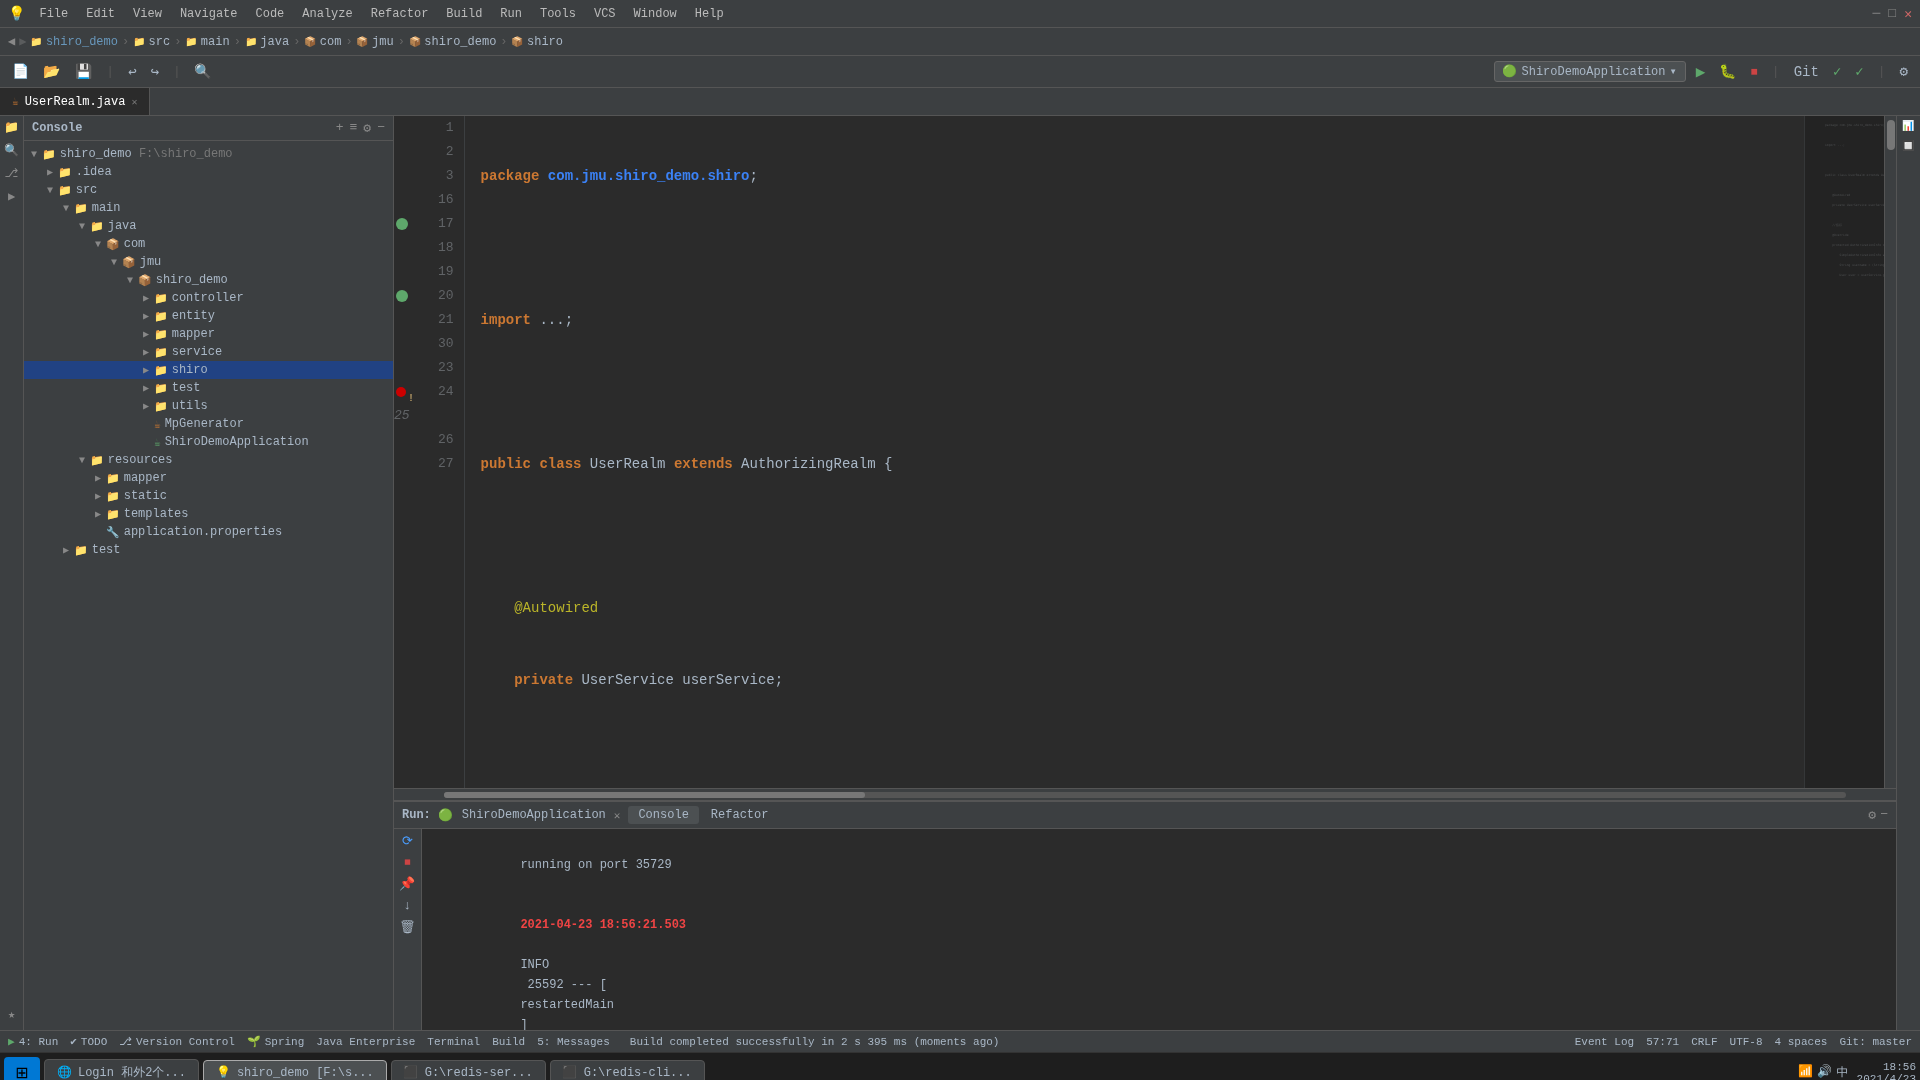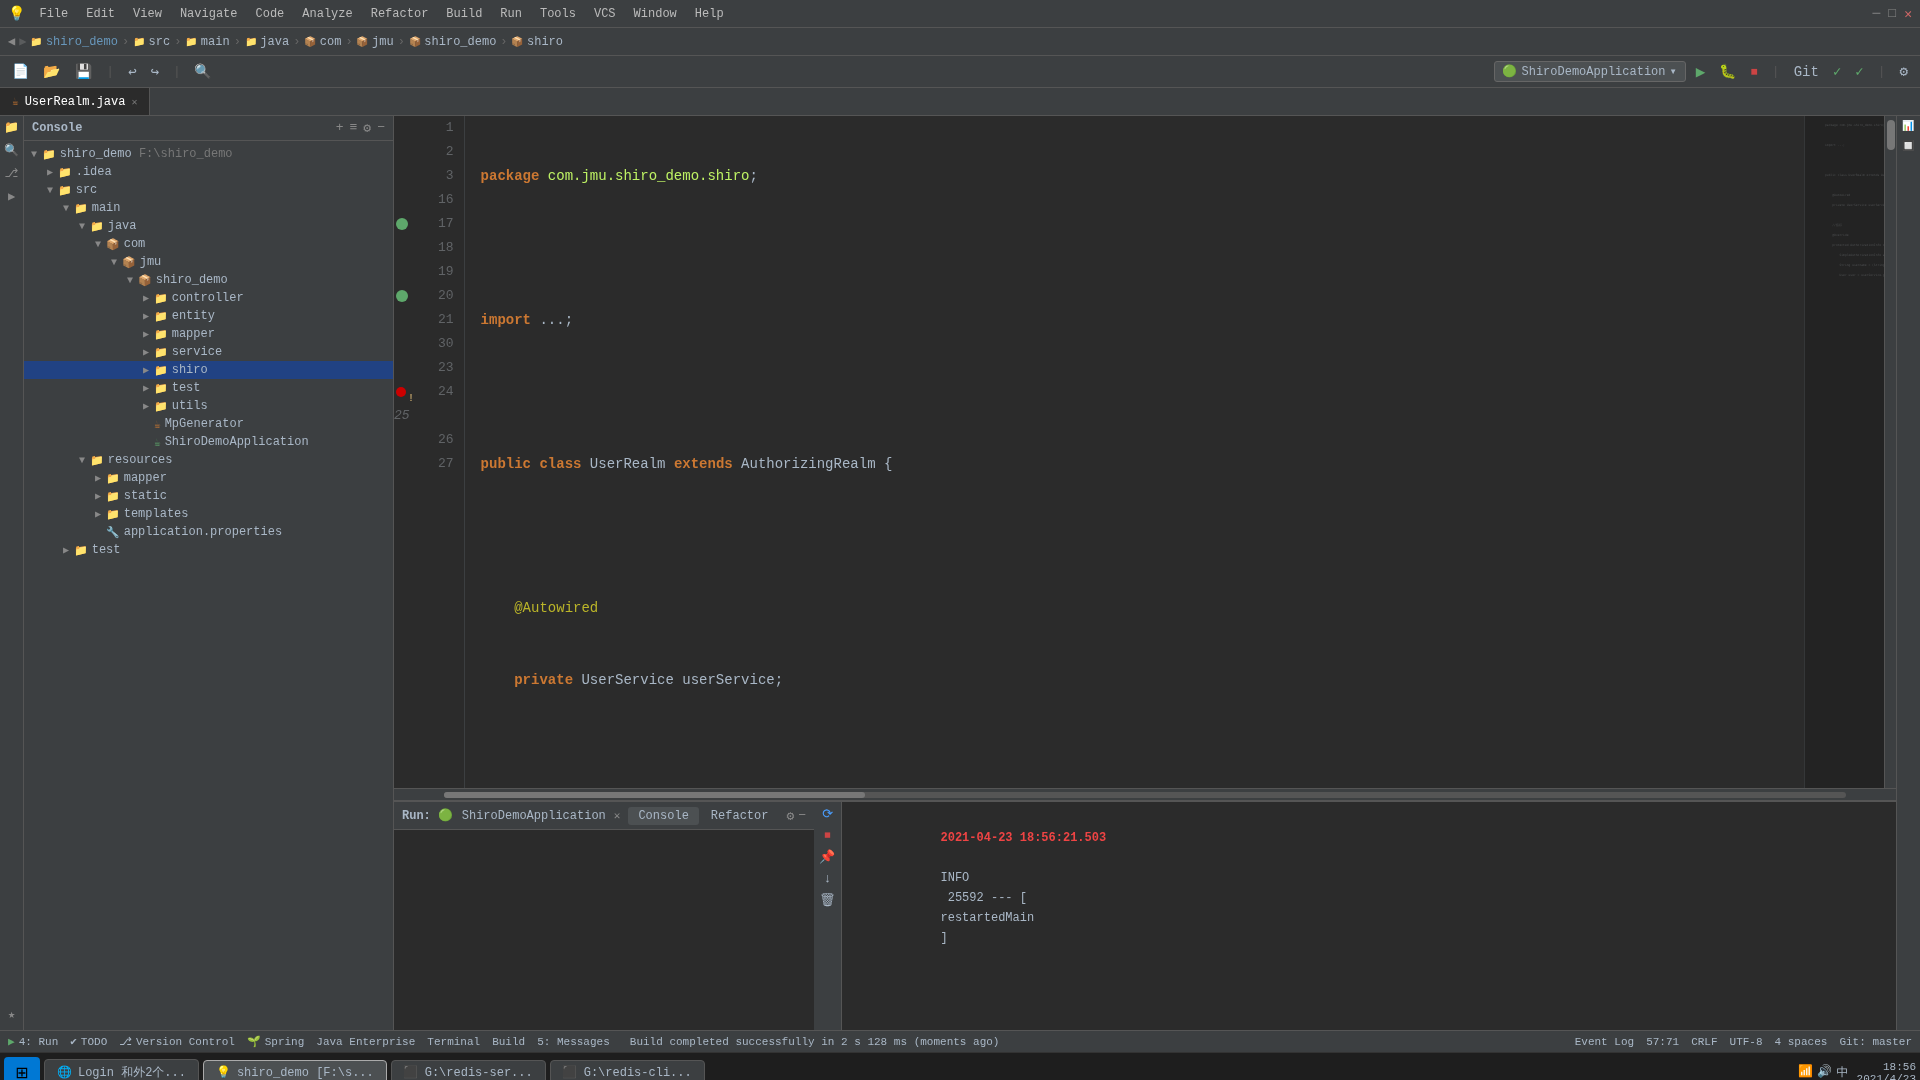--- a/index.html
+++ b/index.html
@@ -206,21 +206,21 @@
       background: #777;
       border-radius: 3px;
     }
 
     
     #run-panel {
       height: 230px;
       background: #2b2b2b;
       border-top: 2px solid #555;
       display: flex;
-      flex-direction: row;
+      flex-direction: column;
     }
     #run-panel-header {
       display: flex;
       align-items: center;
       padding: 4px 8px;
       background: #3c3f41;
       border-bottom: 1px solid #555;
       gap: 8px;
       height: 28px;
     }
@@ -654,21 +654,21 @@
           </div>
         <div style="height:24px; display:flex; align-items:center; justify-content:flex-end; width:100%; padding-right:6px;">
             <span>26</span>
           </div>
         <div style="height:24px; display:flex; align-items:center; justify-content:flex-end; width:100%; padding-right:6px;">
             <span>27</span>
           </div>
       </div>
 
       <div id="code-content" style="flex:1; padding: 0 16px; overflow:auto; white-space:pre; font-size:14px; line-height:24px;">
-        <div style="height:24px;"><span class="kw">package</span> <span style="color:#bef264;">com.jmu.shiro_demo.shiro</span>;</div>
+        <div style="height:24px;"><span class="kw">package</span> <span style="color:#3b82f6;font-weight:bold;">com.jmu.shiro_demo.shiro</span>;</div>
         <div style="height:24px;">&nbsp;</div>
         <div style="height:24px;"><span class="kw">import</span> <span style="color:#a9b7c6;">...</span>;</div>
         <div style="height:24px;">&nbsp;</div>
         <div style="height:24px;"><span class="kw">public</span> <span class="kw">class</span> <span style="color:#a9b7c6;">UserRealm</span> <span class="kw">extends</span> <span style="color:#a9b7c6;">AuthorizingRealm</span> {</div>
         <div style="height:24px;">&nbsp;</div>
         <div style="height:24px;">    <span class="annotation">@Autowired</span></div>
         <div style="height:24px;">    <span class="kw">private</span> <span style="color:#a9b7c6;">UserService</span> <span style="color:#a9b7c6;">userService</span>;</div>
         <div style="height:24px;">&nbsp;</div>
         
         
@@ -733,20 +733,23 @@
           <span class="run-tool-icon" style="color:#cc4444;">⏹</span>
           <span class="run-tool-icon">📌</span>
           <span class="run-tool-icon">↓</span>
           <span class="run-tool-icon">🗑</span>
           <span style="margin-top:auto;"></span>
 
         </div>
 
         <div id="console-output">
           <span class="console-line">
+            <span class="console-plain">running on port 35729</span>
+          </span>
+          <span class="console-line">
             <span class="info-date">2021-04-23 18:56:21.503</span>
             <span>  </span>
             <span class="info-tag">INFO</span>
             <span> 25592 --- [  </span>
             <span class="thread-name">restartedMain</span>
             <span>] </span>
             
             
           </span>
 
@@ -783,21 +786,21 @@
   </div>
   <div class="status-item">
     <span>Terminal</span>
   </div>
   <div class="status-item">
     <span>Build</span>
   </div>
   <div class="status-item">
     <span>5: Messages</span>
   </div>
-  <div style="font-size:11px; color:#a9b7c6; margin-left:8px;">Build completed successfully in 2 s 128 ms (moments ago)</div>
+  <div style="font-size:11px; color:#a9b7c6; margin-left:8px;">Build completed successfully in 2 s 395 ms (moments ago)</div>
   <div class="status-right">
     <span>Event Log</span>
     <span>57:71</span>
     <span>CRLF</span>
     <span>UTF-8</span>
     <span>4 spaces</span>
     <span>Git: master</span>
   </div>
 </div>
 

